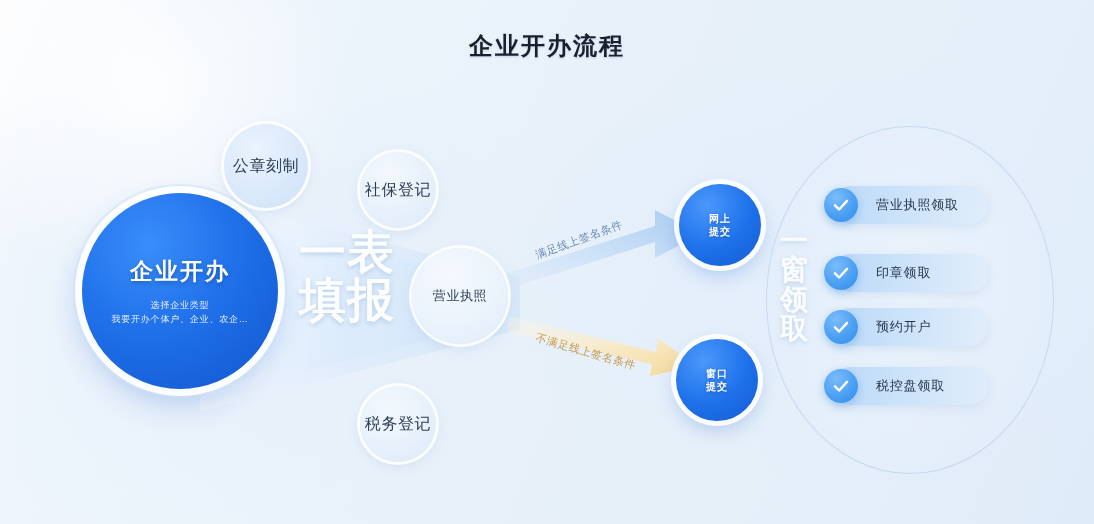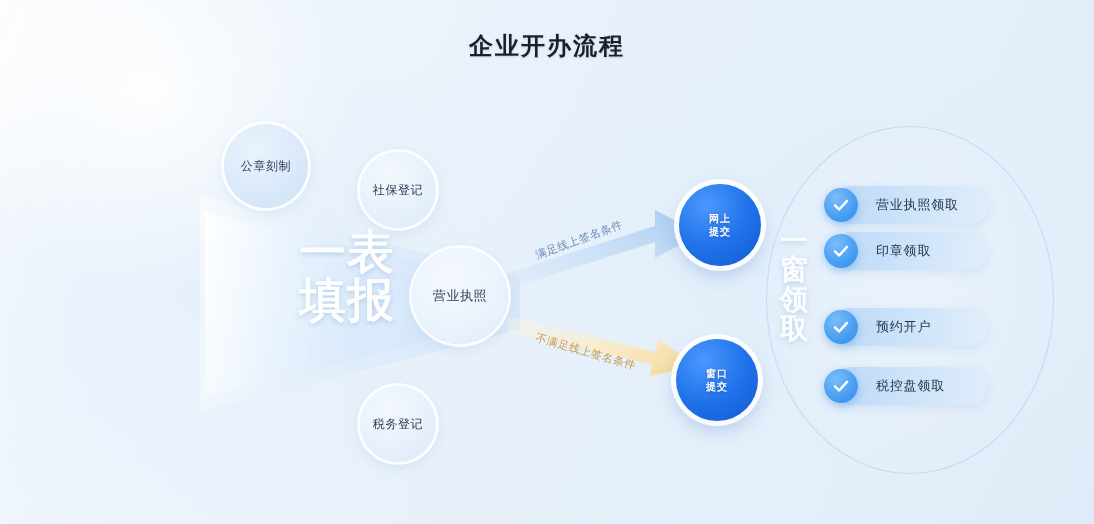--- a/index.html
+++ b/index.html
@@ -129,21 +129,21 @@
 
   
   .sat {
     position: absolute;
     border-radius: 50%;
     display: flex;
     align-items: center;
     justify-content: center;
     text-align: center;
     color: #2c3c55;
-    font-size: 12px;
+    font-size: 16px;
     letter-spacing: .6px;
     line-height: 1.35;
     background: radial-gradient(circle at 38% 30%, #eaf3fd 0%, #d9e8fa 60%, #cfe1f7 100%);
     box-shadow:
       0 0 0 3px rgba(255,255,255,.88),
       0 4px 14px rgba(140,175,215,.28);
   }
   .sat.pale {
     background: radial-gradient(circle at 38% 30%, #f3f8fd 0%, #e6f0fb 60%, #dbe9f8 100%);
   }
@@ -257,21 +257,21 @@
     justify-content: center;
   }
   .pill .check svg { width: 18px; height: 18px; display: block; }
   .pill .pill-label {
     margin-left: 44px;
     font-size: 13px;
     letter-spacing: .8px;
     color: #253449;
   }
   #pill-0 { top: 186px; }
-  #pill-1 { top: 232px; }
+  #pill-1 { top: 254px; }
   #pill-2 { top: 308px; }
   #pill-3 { top: 367px; }
 </style>
 </head>
 <body>
 
 <div id="infographic">
 
   <div class="page-title">企业开办流程</div>
 
@@ -301,20 +301,25 @@
         <stop offset="55%" stop-color="#fbe9bf" stop-opacity=".85"></stop>
         <stop offset="100%" stop-color="#f5d68f" stop-opacity=".95"></stop>
       </linearGradient>
     </defs>
     <path d="M0,16 L148,52 L150,38 L188,66 L142,76 L144,64 L0,32 Z" fill="url(#gGoldArrow)"></path>
   </svg>
 
   <div class="arrow-label blue">满足线上签名条件</div>
   <div class="arrow-label gold">不满足线上签名条件</div>
 
+  <div class="main-node">
+    <div class="main-node-title">企业开办</div>
+    <div class="main-node-sub1">选择企业类型</div>
+    <div class="main-node-sub2">我要开办个体户、企业、农企…</div>
+  </div>
 
   <div class="sat" id="sat-gongzhang">
     <span>公章刻制</span>
   </div>
 
   <div class="sat pale" id="sat-shebao">
     <span>社保登记</span>
   </div>
 
   <div class="sat" id="sat-yingye">

